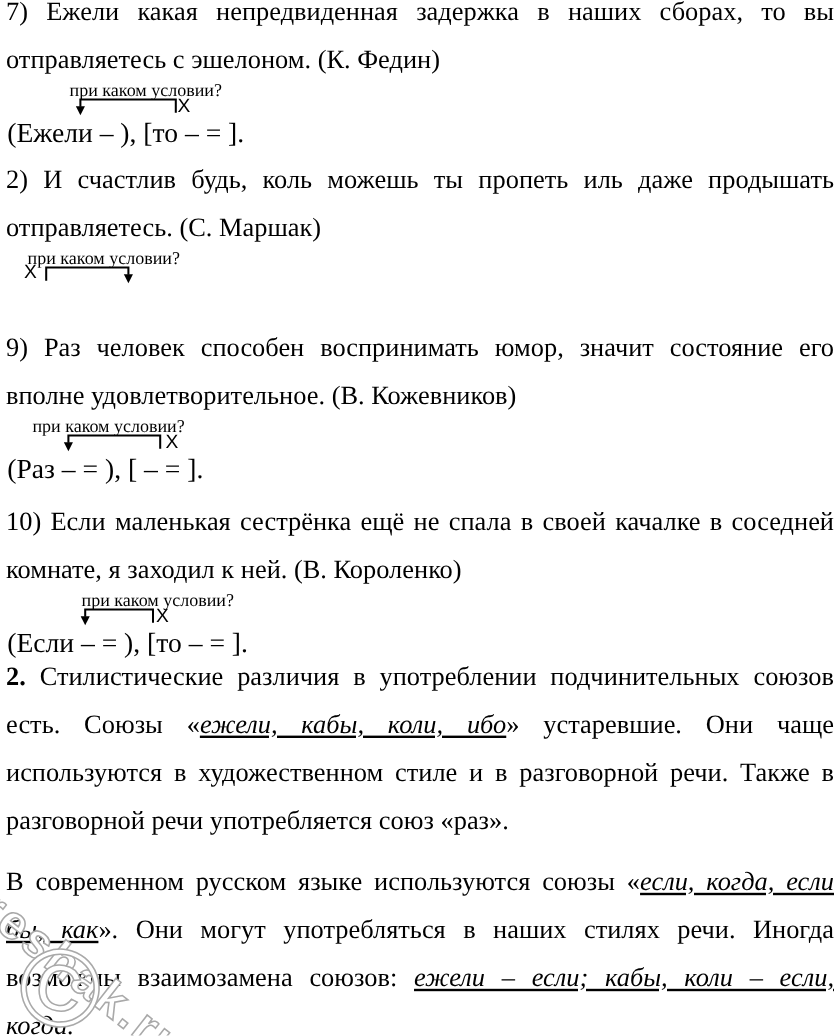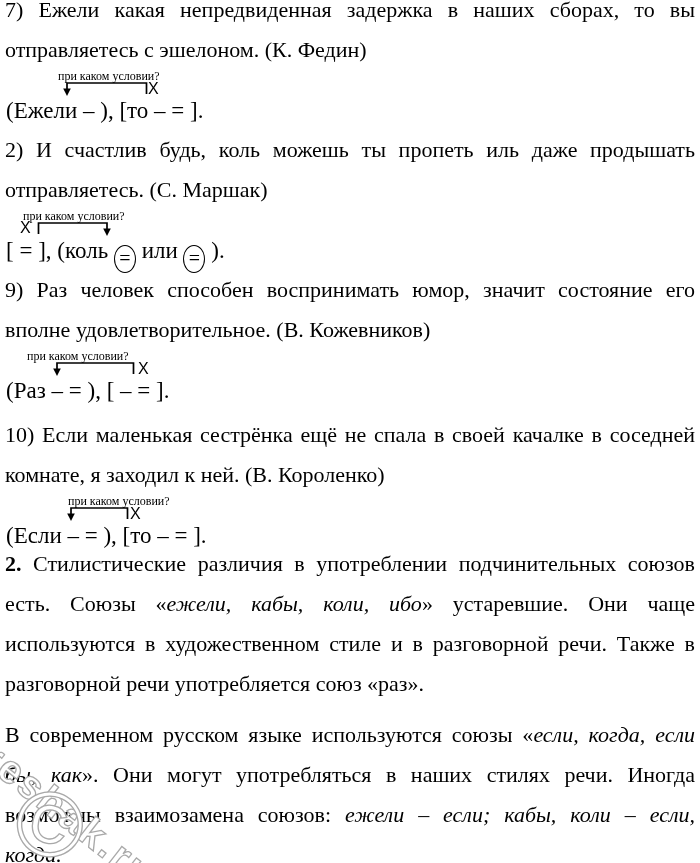--- a/index.html
+++ b/index.html
@@ -3,29 +3,29 @@
 <meta charset="utf-8">
 <style>
   html,body{margin:0;padding:0;}
   body{width:700px;height:863px;overflow:hidden;background:#ffffff;color:#000;
        font-family:"Liberation Serif",serif;position:relative;}
   .content{position:relative;padding:0 5px;width:690px;}
   .para{margin:0;}
   .ln{font-size:22px;line-height:40px;text-align:justify;text-align-last:justify;}
   .ln.e{text-align-last:left;}
   .ln b{font-weight:bold;}
-  .ln i{font-style:italic;}
+  .ln i{font-style:italic;text-decoration:underline;}
   .p-first{margin-top:-10px;}
   .p-gap{margin-top:11px;}
   
   .scheme{position:relative;}
   .s7,.s8{height:60px;}
   .s9{height:65px;}
   .s10{height:49px;}
-  .q{position:absolute;top:0;font-size:12px;line-height:13px;white-space:nowrap;}
+  .q{position:absolute;top:0;font-size:15px;line-height:13px;white-space:nowrap;}
   .arr{position:absolute;top:11px;}
   .xm{position:absolute;font-family:"Liberation Sans",sans-serif;font-size:16px;line-height:16px;}
   .fx{position:absolute;top:27px;left:1px;font-size:23px;line-height:28px;white-space:pre;}
   .fx .oval{display:inline-block;width:20px;height:26px;border:1.7px solid #000;
             border-radius:50%;line-height:24px;text-align:center;vertical-align:-7px;font-size:20px;}
   
   .wm{position:absolute;color:#ffffff;-webkit-text-stroke:1.3px #a9a9a9;
       font-family:"Liberation Sans",sans-serif;font-weight:bold;z-index:5;pointer-events:none;}
   .wm-text{left:2px;top:734px;font-size:40px;letter-spacing:3px;transform:rotate(38deg);transform-origin:0 0;}
   .wm-copy{left:16px;top:772px;font-size:92px;font-weight:normal;transform:rotate(10deg);}
@@ -53,21 +53,20 @@
     <div class="ln"><span>2) И счастлив будь, коль можешь ты пропеть иль даже продышать</span></div>
     <div class="ln e"><span>отправляетесь. (С. Маршак)</span></div>
   </section>
   <div class="scheme s8">
     <span class="q" style="left:18px">при каком условии?</span>
     <svg class="arr" style="left:32px" width="78" height="20" viewBox="0 0 78 20">
       <path d="M1.5,13 L1.5,2 L70,2 L70,8" fill="none" stroke="#000" stroke-width="1.7"></path>
       <polygon points="66.2,7.5 73.8,7.5 70,15" fill="#000"></polygon>
     </svg>
     <span class="xm" style="left:15px;top:10px">X</span>
-    <div class="fx"><span>[ = ], (коль </span><span class="oval">=</span><span> или </span><span class="oval">=</span><span> ).</span></div>
   </div>
 
   <section class="para">
     <div class="ln"><span>9) Раз человек способен воспринимать юмор, значит состояние его</span></div>
     <div class="ln e"><span>вполне удовлетворительное. (В. Кожевников)</span></div>
   </section>
   <div class="scheme s9">
     <span class="q" style="left:22px">при каком условии?</span>
     <svg class="arr" style="left:48px" width="85" height="20" viewBox="0 0 85 20">
       <path d="M4,8 L4,2 L80.5,2 L80.5,13" fill="none" stroke="#000" stroke-width="1.7"></path>

